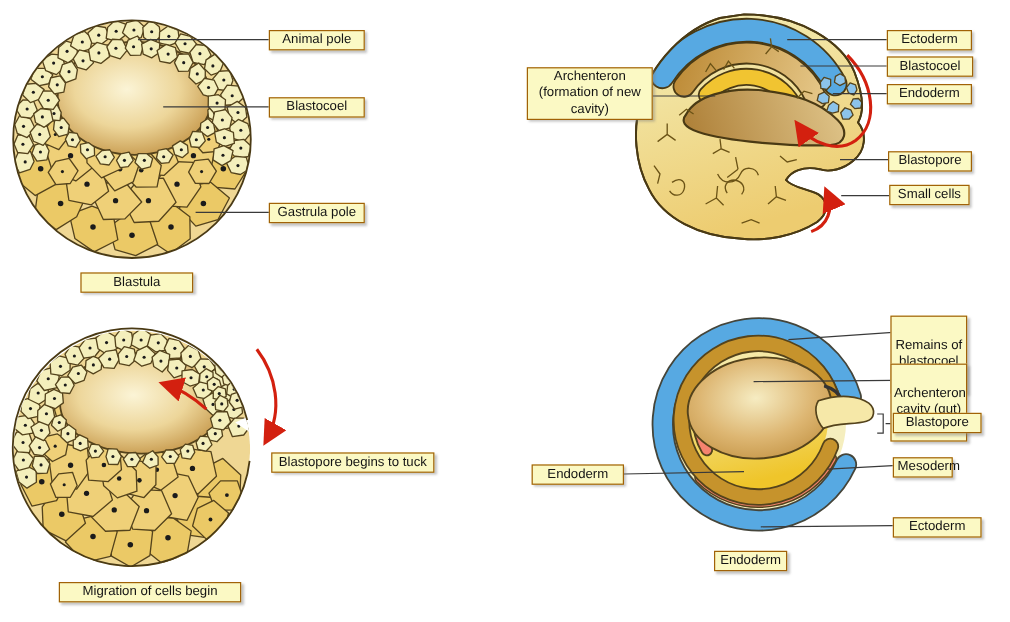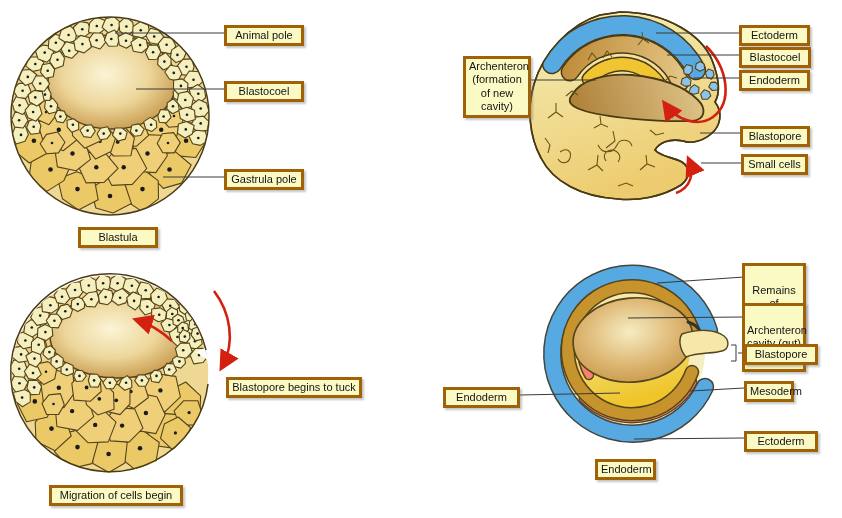--- a/index.html
+++ b/index.html
@@ -1,19 +1,19 @@
 <!DOCTYPE html>
 <html><head>
 <meta charset="utf-8">
 <style>
   html,body{margin:0;padding:0;}
   body{width:842px;height:518px;background:#ffffff;position:relative;
        font-family:"Liberation Sans", sans-serif;overflow:hidden;}
   #art{position:absolute;left:0;top:0;}
-  .lbl{position:absolute;background:#FBF9C4;border:3px solid #a16207;
+  .lbl{position:absolute;background:#FBF9C4;border:1px solid #a16207;
        box-shadow:2px 2px 2px rgba(125,125,125,.45);
        font-size:11px;color:#141414;text-align:center;
        padding:1px 3px;line-height:1.22;box-sizing:border-box;}
   .sm{font-size:11px;padding:18px 2px;}
 </style>
 </head>
 <body>
 
 <svg id="art" width="842" height="518" viewBox="0 0 842 518">
   <defs>
@@ -479,31 +479,31 @@
 
   <g fill="none" stroke="#D3200F" stroke-width="2.6">
     <path d="M172,341 C160,330 150,324 137,320" marker-end="url(#ah)"></path>
     <path d="M214,291 C230,312 236,342 222,367" marker-end="url(#ah)"></path>
   </g>
 </svg>
 
 <div class="lbl" style="left:224px;top:25px;width:80px">Animal pole</div>
 <div class="lbl" style="left:224px;top:81px;width:80px">Blastocoel</div>
 <div class="lbl" style="left:224px;top:169px;width:80px">Gastrula pole</div>
-<div class="lbl" style="left:78px;top:227px;width:80px">Blastula</div>
-
-<div class="lbl" style="left:463px;top:56px;width:68px">Archenteron (formation of new cavity)</div>
+<div class="lbl" style="left:67px;top:227px;width:94px">Blastula</div>
+
+<div class="lbl" style="left:439px;top:56px;width:105px">Archenteron (formation of new cavity)</div>
 <div class="lbl" style="left:739px;top:25px;width:71px">Ectoderm</div>
 <div class="lbl" style="left:739px;top:47px;width:72px">Blastocoel</div>
 <div class="lbl" style="left:739px;top:70px;width:71px">Endoderm</div>
 <div class="lbl" style="left:740px;top:126px;width:70px">Blastopore</div>
 <div class="lbl" style="left:741px;top:154px;width:67px">Small cells</div>
 
 <div class="lbl" style="left:226px;top:377px;width:136px">Blastopore begins to tuck</div>
-<div class="lbl" style="left:49px;top:485px;width:134px">Migration of cells begin</div>
+<div class="lbl" style="left:49px;top:485px;width:152px">Migration of cells begin</div>
 
 <div class="lbl sm" style="left:742px;top:263px;width:64px">Remains of blastocoel</div>
 <div class="lbl sm" style="left:742px;top:303px;width:64px">Archenteron cavity (gut)</div>
 <div class="lbl" style="left:744px;top:344px;width:74px">Blastopore</div>
 <div class="lbl" style="left:744px;top:381px;width:50px">Mesoderm</div>
 <div class="lbl" style="left:744px;top:431px;width:74px">Ectoderm</div>
 <div class="lbl" style="left:443px;top:387px;width:77px">Endoderm</div>
 <div class="lbl" style="left:595px;top:459px;width:61px">Endoderm</div>
 
 </body></html>

